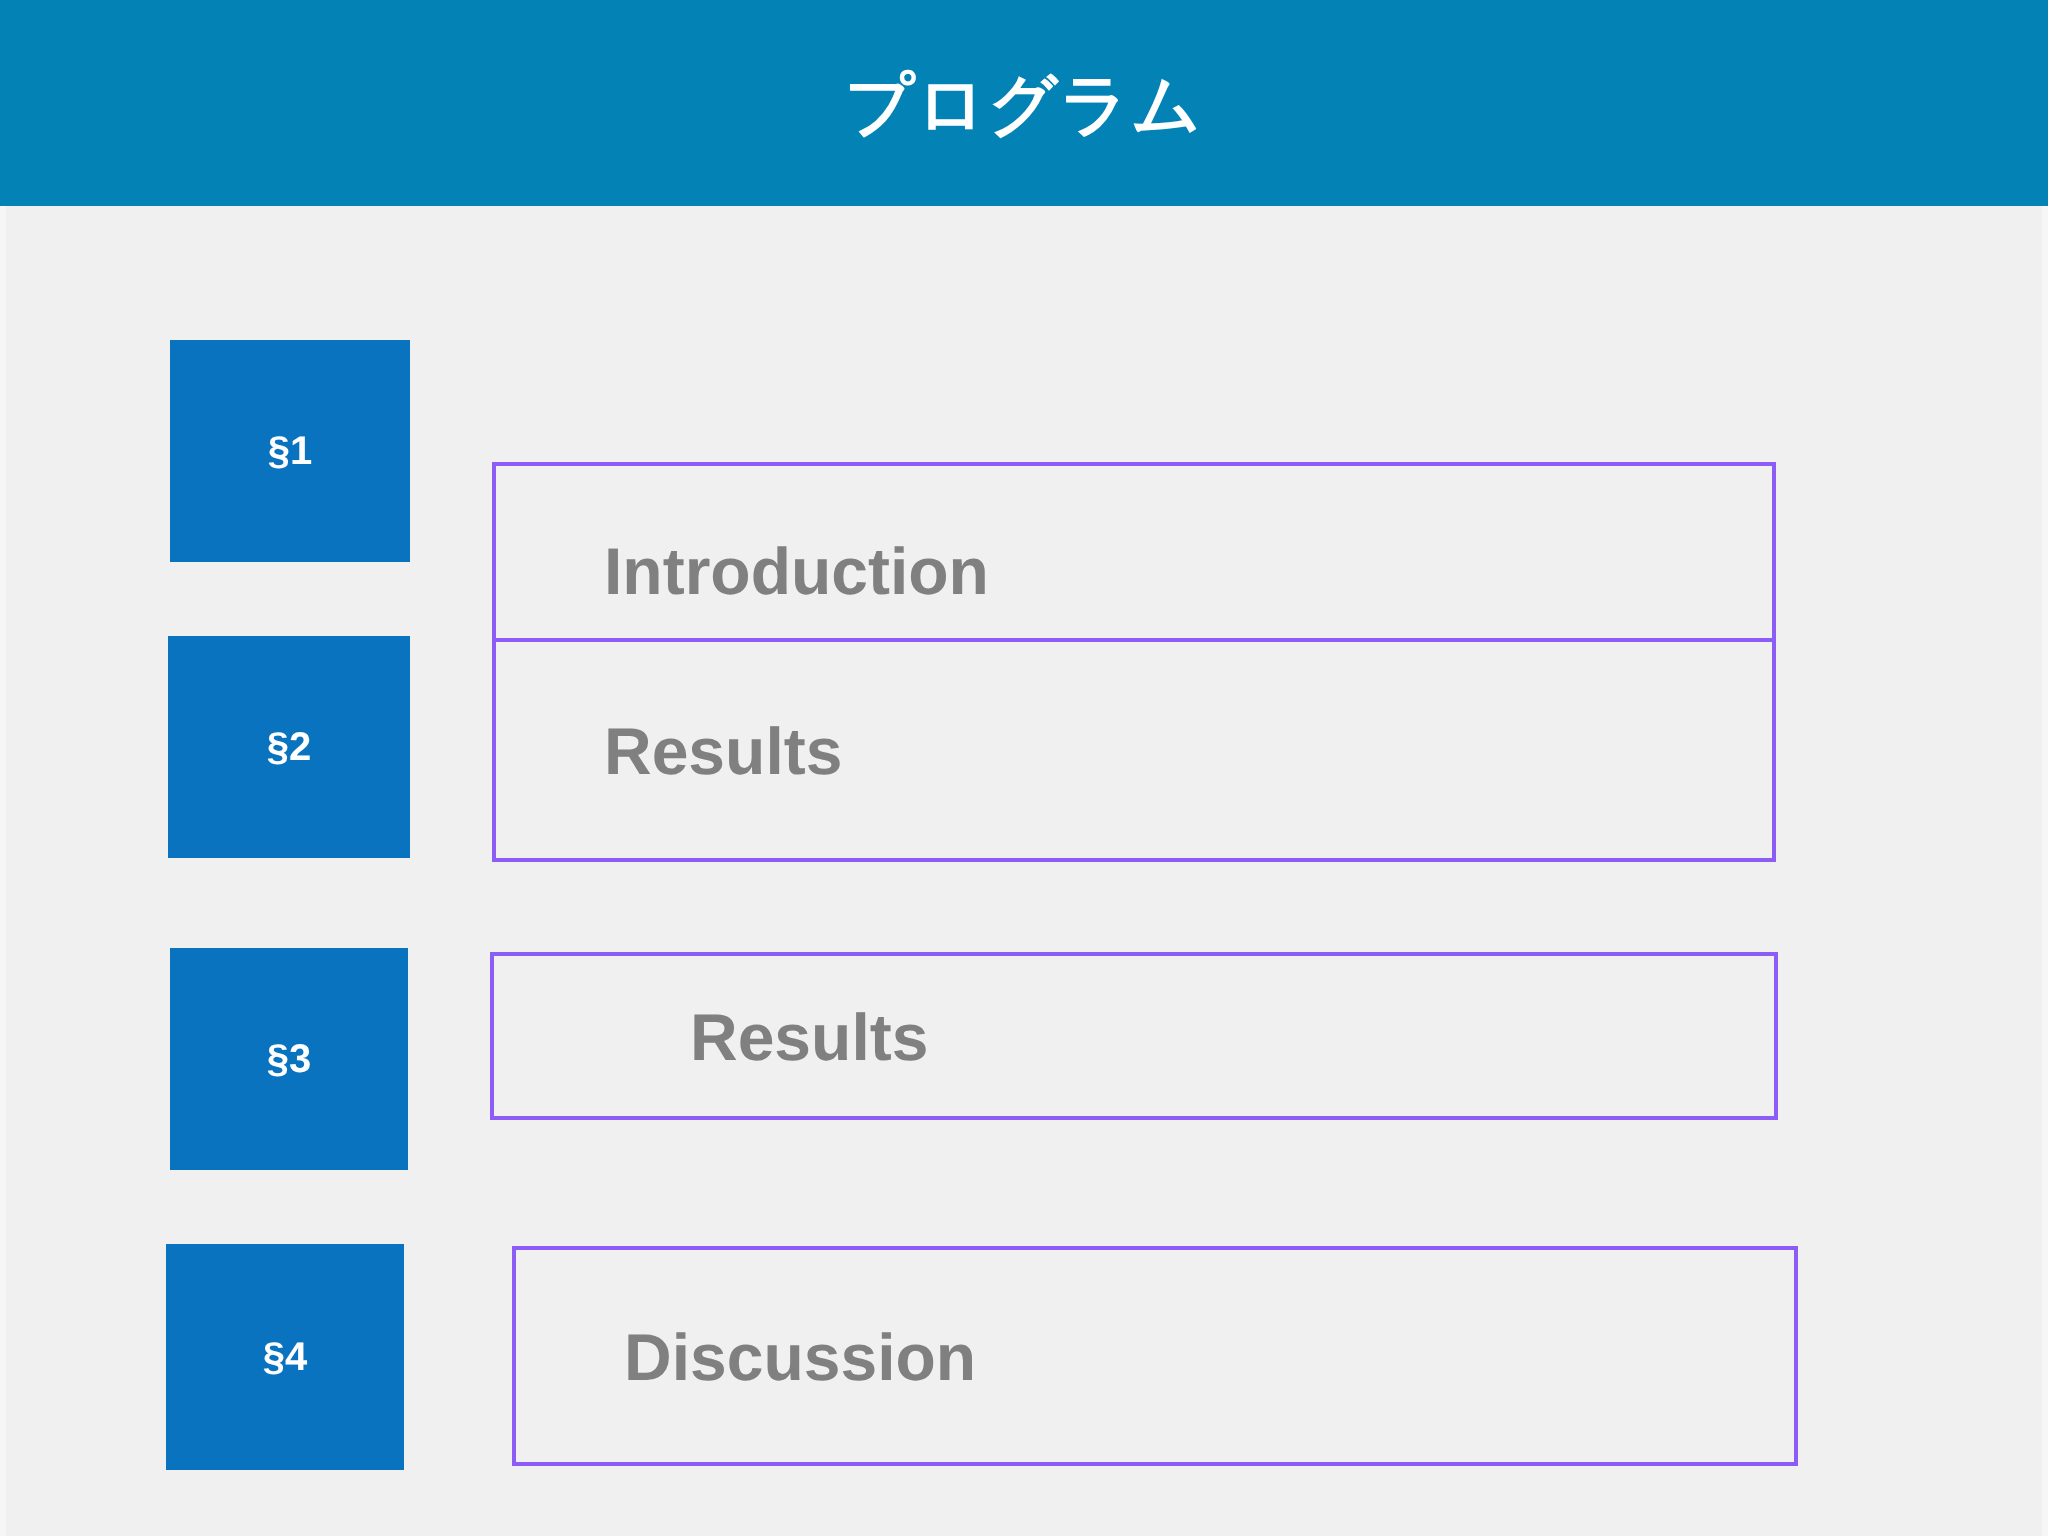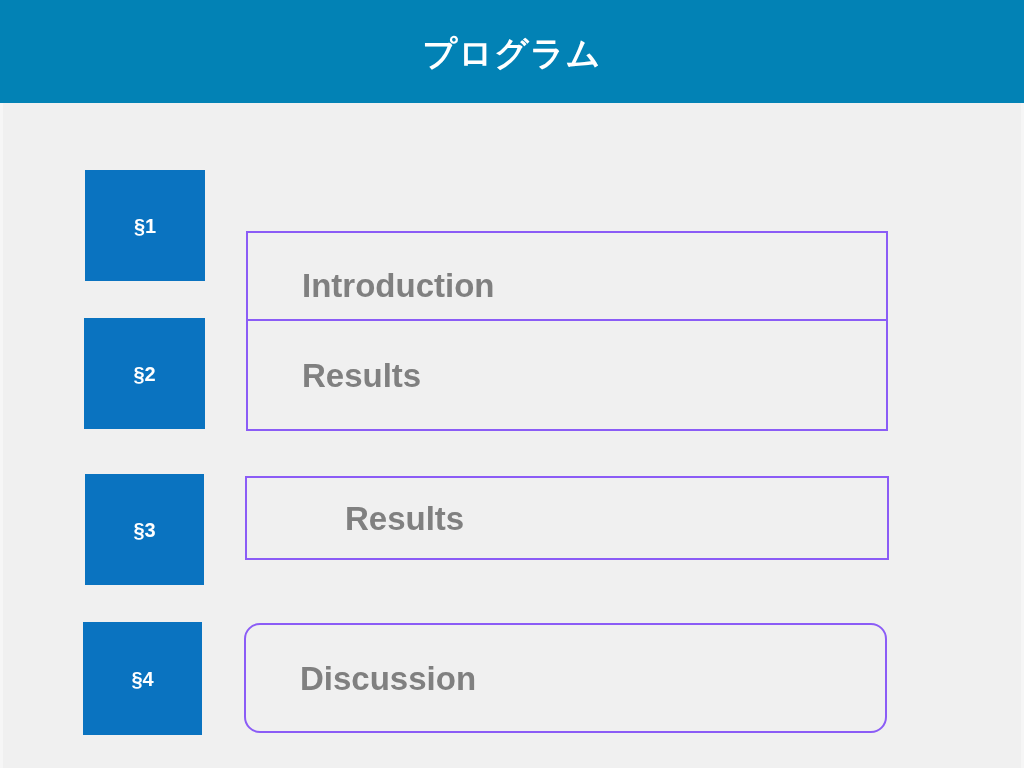--- a/index.html
+++ b/index.html
@@ -123,21 +123,21 @@
   #row-2 .section-box   { left: 246px; top: 8px; }
 
   
   #row-3 { top: 363px; }
   #row-3 .section-badge { left: 85px; top: 8px;  width: 119px; height: 111px; }
   #row-3 .section-box   { left: 245px; top: 10px; }
 
   
   #row-4 { top: 512px; }
   #row-4 .section-badge { left: 83px; top: 7px;  width: 119px; height: 113px; }
-  #row-4 .section-box   { left: 244px; top: 8px; border-radius: 16px; }
+  #row-4 .section-box   { left: 256px; top: 8px; }
 </style>
 </head>
 <body>
 
 <div id="slide">
 
   <div class="header-band">
     <div class="header-title">プログラム</div>
   </div>
 

